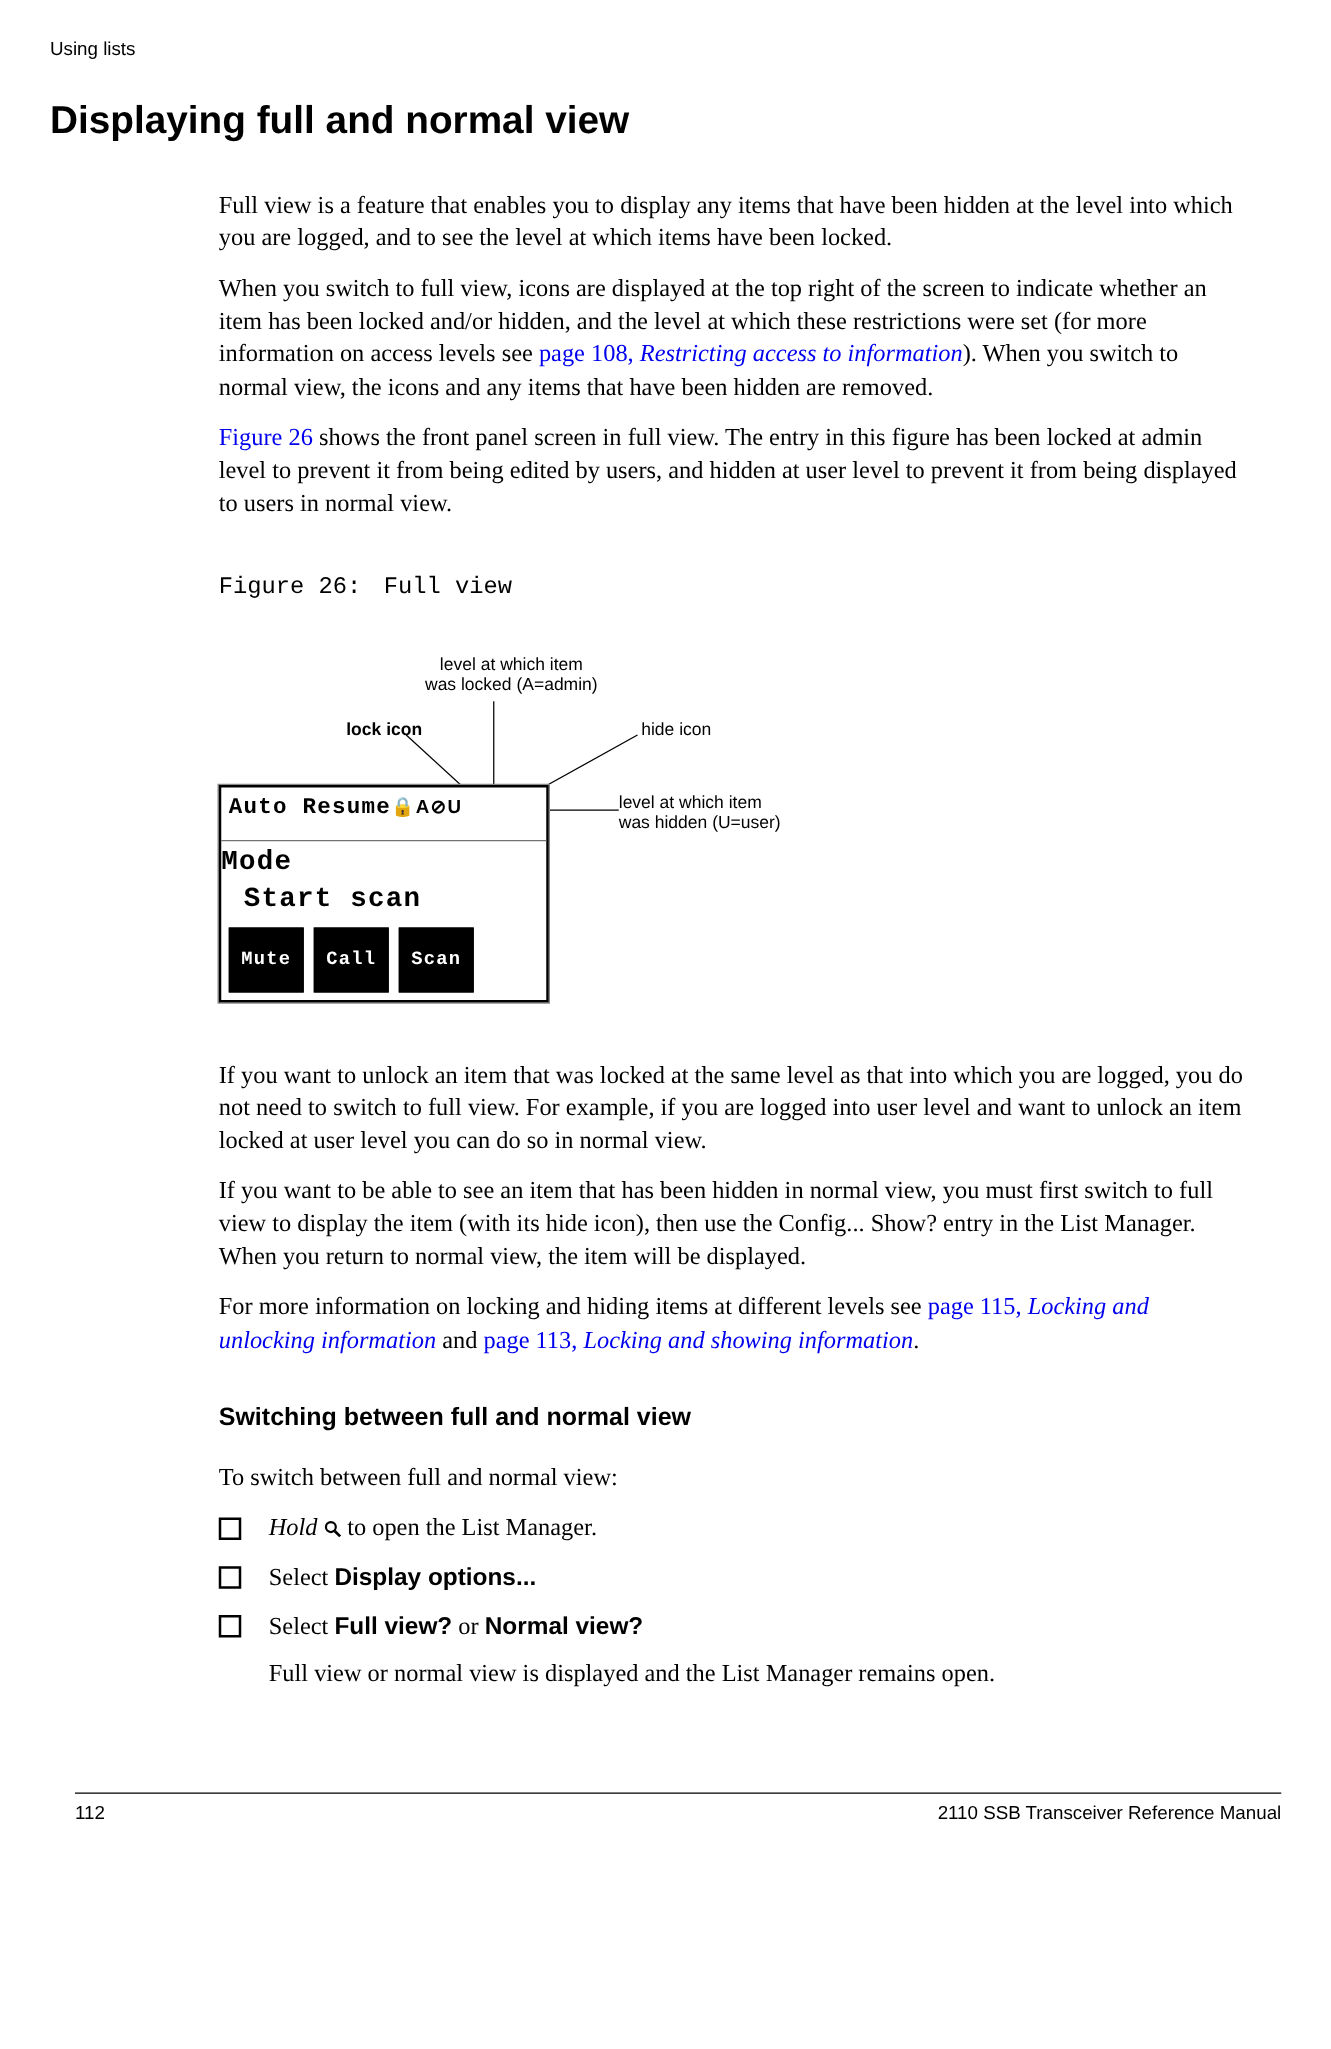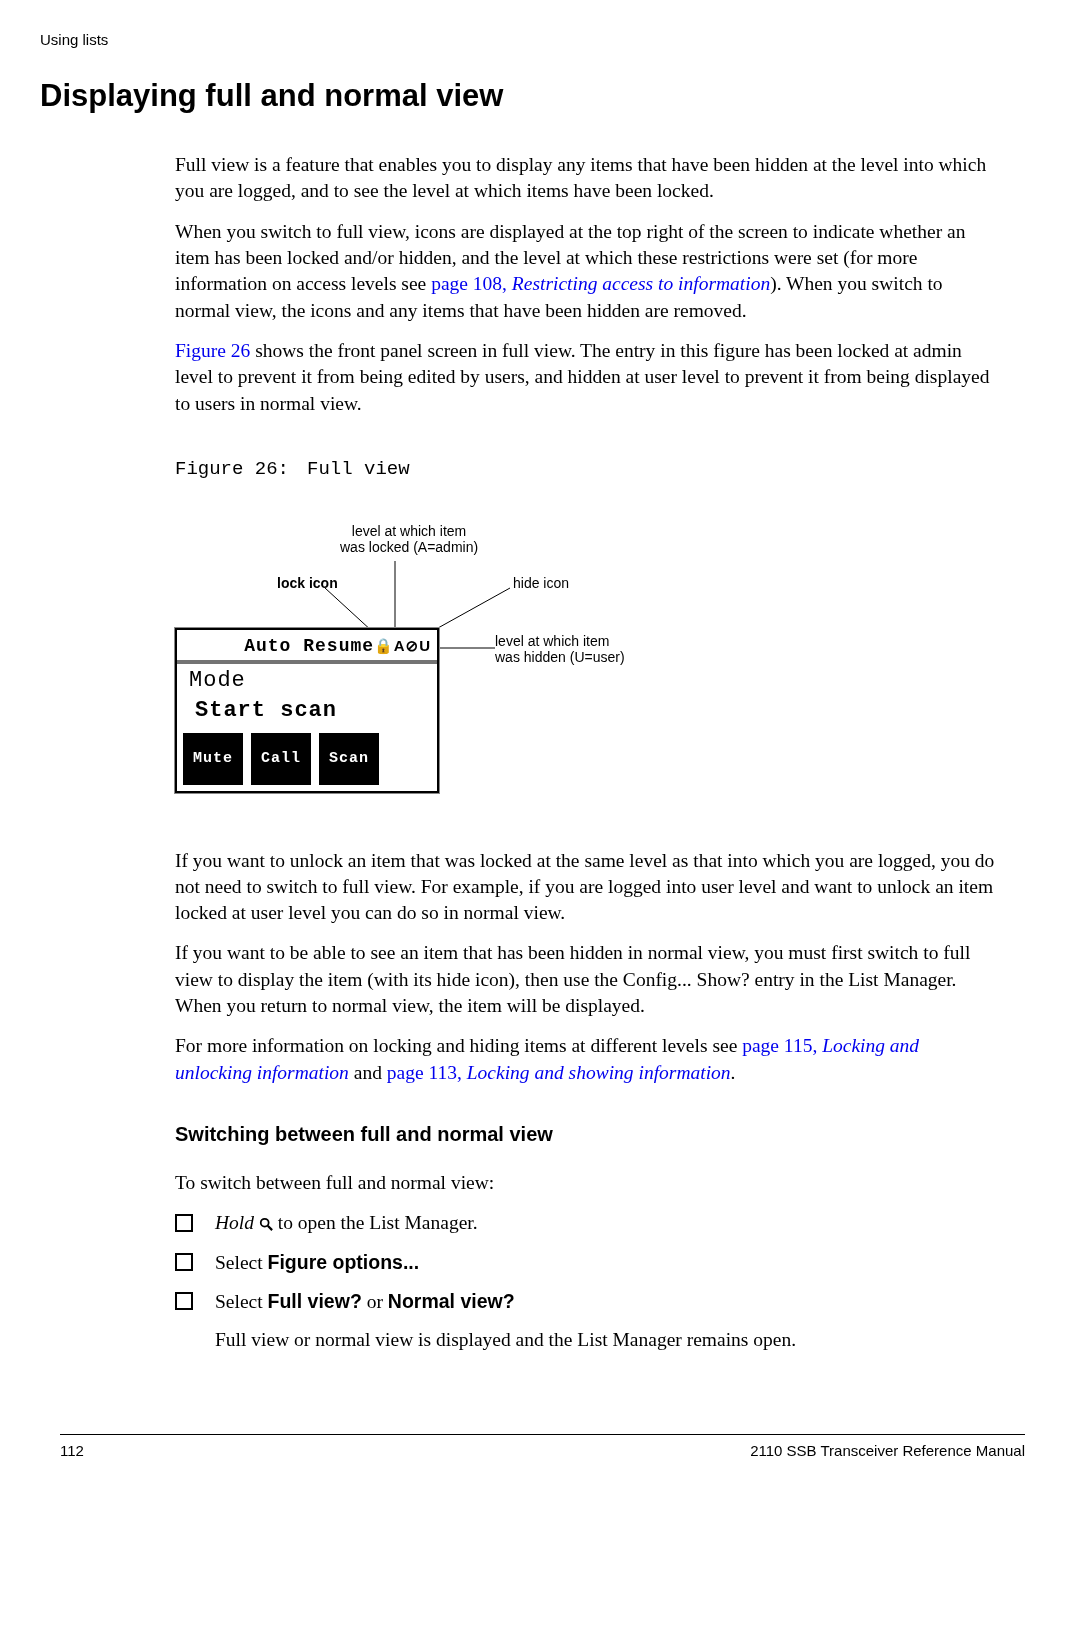--- a/index.html
+++ b/index.html
@@ -71,38 +71,38 @@
       left: 0;
       top: 115px;
       width: 260px;
       border: 2px solid #000;
       box-shadow: 0 0 0 1px #888;
       background: #fff;
       font-family: "Courier New", monospace;
     }
     .lcd .row1 {
       display: flex;
-      justify-content: flex-end;
+      justify-content: flex-start;
       align-items: center;
-      padding: 4px 6px 2px 6px;
-      border-bottom: 4px solid #737373;
+      padding: 4px 6px 14px 6px;
+      border-bottom: 1px solid #737373;
       font-weight: bold;
       font-size: 18px;
       letter-spacing: 1px;
     }
     .lcd .row1 .icons-group {
       font-family: Arial, sans-serif;
       font-size: 15px;
       letter-spacing: 1px;
       font-weight: bold;
     }
     .lcd .row2 {
-      padding: 2px 6px 0 12px;
+      padding: 2px 6px 0 0;
       font-size: 22px;
-      font-weight: normal;
+      font-weight: bold;
       letter-spacing: 1px;
     }
     .lcd .row3 {
       padding: 0 6px 4px 18px;
       font-size: 22px;
       font-weight: bold;
       letter-spacing: 1px;
     }
     .lcd .row4 {
       display: flex;
@@ -242,21 +242,21 @@
   <ul class="checklist">
     <li>
       <em>Hold</em>
       <svg class="mag-icon" viewBox="0 0 16 16">
           <circle cx="6.5" cy="6.5" r="4.5" fill="none" stroke="#000" stroke-width="2"></circle>
           <line x1="10" y1="10" x2="15" y2="15" stroke="#000" stroke-width="2.5"></line>
         </svg>
       <span> to open the List Manager.</span>
     </li>
     <li>
-      <span>Select </span><span class="bold-sans">Figure options...</span>
+      <span>Select </span><span class="bold-sans">Display options...</span>
     </li>
     <li>
       <span>Select </span><span class="bold-sans">Full view?</span><span> or </span><span class="bold-sans">Normal view?</span>
     </li>
   </ul>
 
   <p class="after-list">Full view or normal view is displayed and the List Manager remains open.</p>
 
 </div>
 

